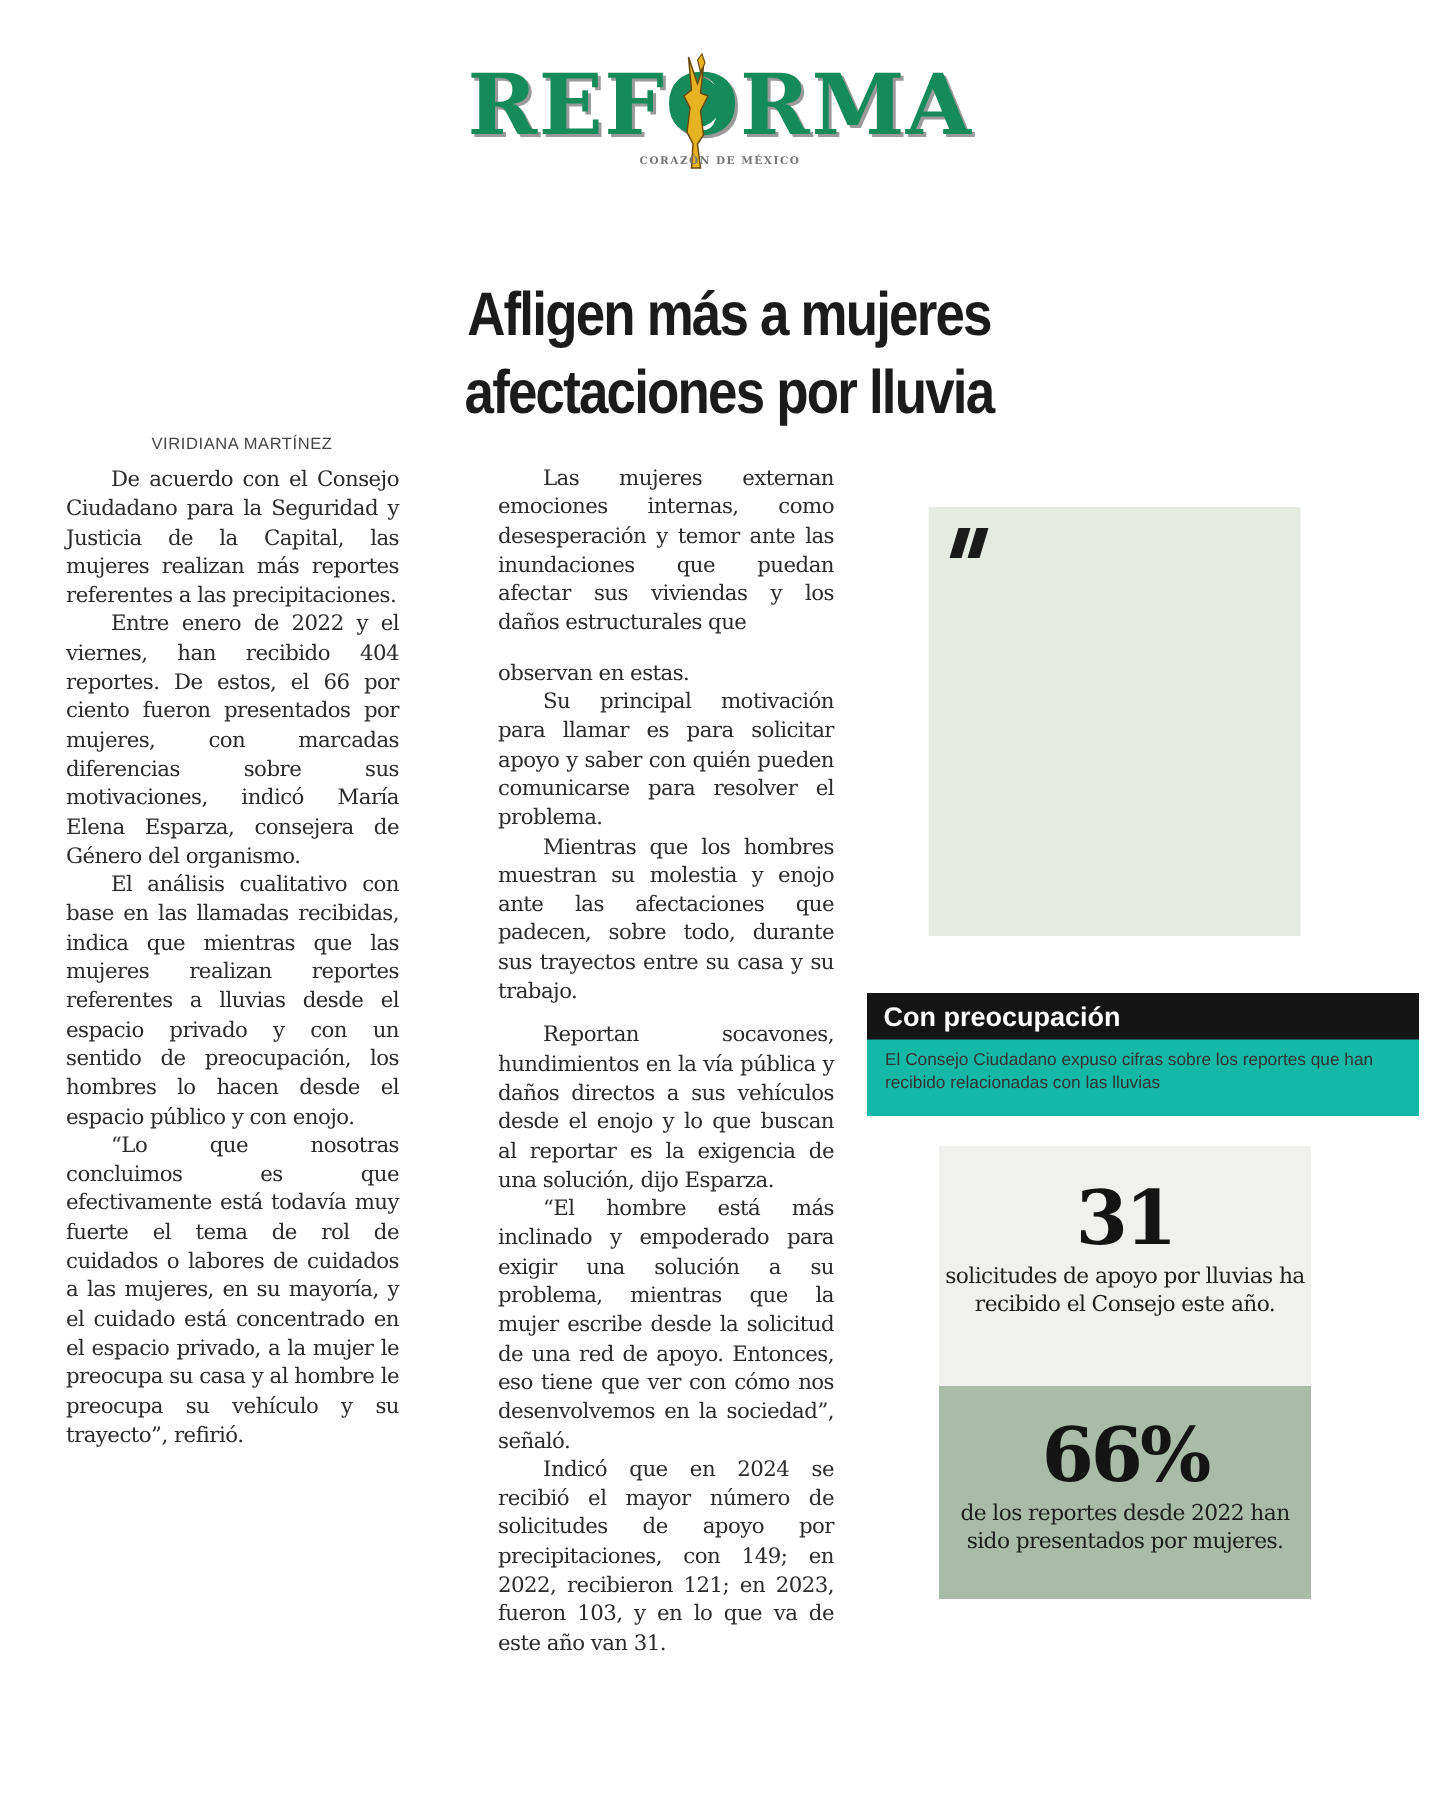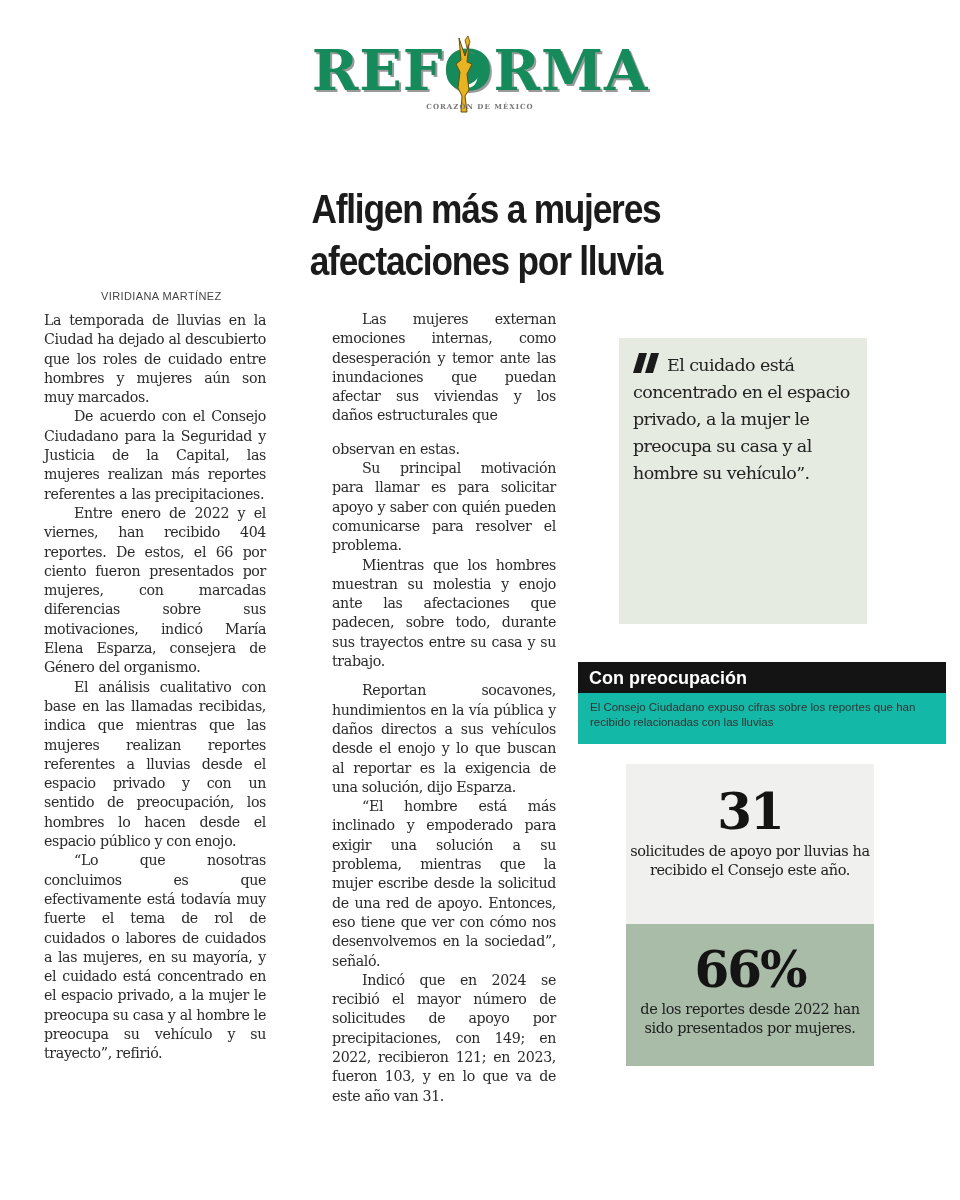--- a/index.html
+++ b/index.html
@@ -72,21 +72,20 @@
 </header>
 
 <h1 class="headline">
   <span>Afligen más a mujeres</span><br>
   <span>afectaciones por lluvia</span>
 </h1>
 
 <div class="byline">VIRIDIANA MARTÍNEZ</div>
 
 <section class="col col1">
-  <p>La temporada de lluvias en la Ciudad ha dejado al descubierto que los roles de cuidado entre hombres y mujeres aún son muy marcados.</p>
   <p class="ind">De acuerdo con el Consejo Ciudadano para la Seguridad y Justicia de la Capital, las mujeres realizan más reportes referentes a las precipitaciones.</p>
   <p class="ind">Entre enero de 2022 y el viernes, han recibido 404 reportes. De estos, el 66 por ciento fueron presentados por mujeres, con marcadas diferencias sobre sus motivaciones, indicó María Elena Esparza, consejera de Género del organismo.</p>
   <p class="ind">El análisis cualitativo con base en las llamadas recibidas, indica que mientras que las mujeres realizan reportes referentes a lluvias desde el espacio privado y con un sentido de preocupación, los hombres lo hacen desde el espacio público y con enojo.</p>
   <p class="ind">“Lo que nosotras concluimos es que efectivamente está todavía muy fuerte el tema de rol de cuidados o labores de cuidados a las mujeres, en su mayoría, y el cuidado está concentrado en el espacio privado, a la mujer le preocupa su casa y al hombre le preocupa su vehículo y su trayecto”, refirió.</p>
 </section>
 
 <section class="col col2">
   <p class="ind">Las mujeres externan emociones internas, como desesperación y temor ante las inundaciones que puedan afectar sus viviendas y los daños estructurales que</p>
   <div class="gap"></div>
   <p>observan en estas.</p>
@@ -95,21 +94,21 @@
   <p class="ind" style="margin-top:10px">Reportan socavones, hundimientos en la vía pública y daños directos a sus vehículos desde el enojo y lo que buscan al reportar es la exigencia de una solución, dijo Esparza.</p>
   <p class="ind">“El hombre está más inclinado y empoderado para exigir una solución a su problema, mientras que la mujer escribe desde la solicitud de una red de apoyo. Entonces, eso tiene que ver con cómo nos desenvolvemos en la sociedad”, señaló.</p>
   <p class="ind">Indicó que en 2024 se recibió el mayor número de solicitudes de apoyo por precipitaciones, con 149; en 2022, recibieron 121; en 2023, fueron 103, y en lo que va de este año van 31.</p>
 </section>
 
 <aside class="quote-box">
   <div class="quote-body">
     <svg class="quote-mark" viewBox="0 0 30 20">
       <path d="M6 0 L14 0 L8 20 L0 20 Z" fill="#1a1a1a"></path>
       <path d="M18 0 L26 0 L20 20 L12 20 Z" fill="#1a1a1a"></path>
-    </svg><span>El cuidado está concentrado en el espacio privado, a la mujer le preocupa su casa y al hombre su vehículo”.</span>
+    </svg>
   </div>
 </aside>
 
 <aside class="section-box">
   <div class="section-head">Con preocupación</div>
   <div class="section-desc">El Consejo Ciudadano expuso cifras sobre los reportes que han recibido relacionadas con las lluvias</div>
 </aside>
 
 <div class="stat1">
   <div class="stat-num">31</div>

